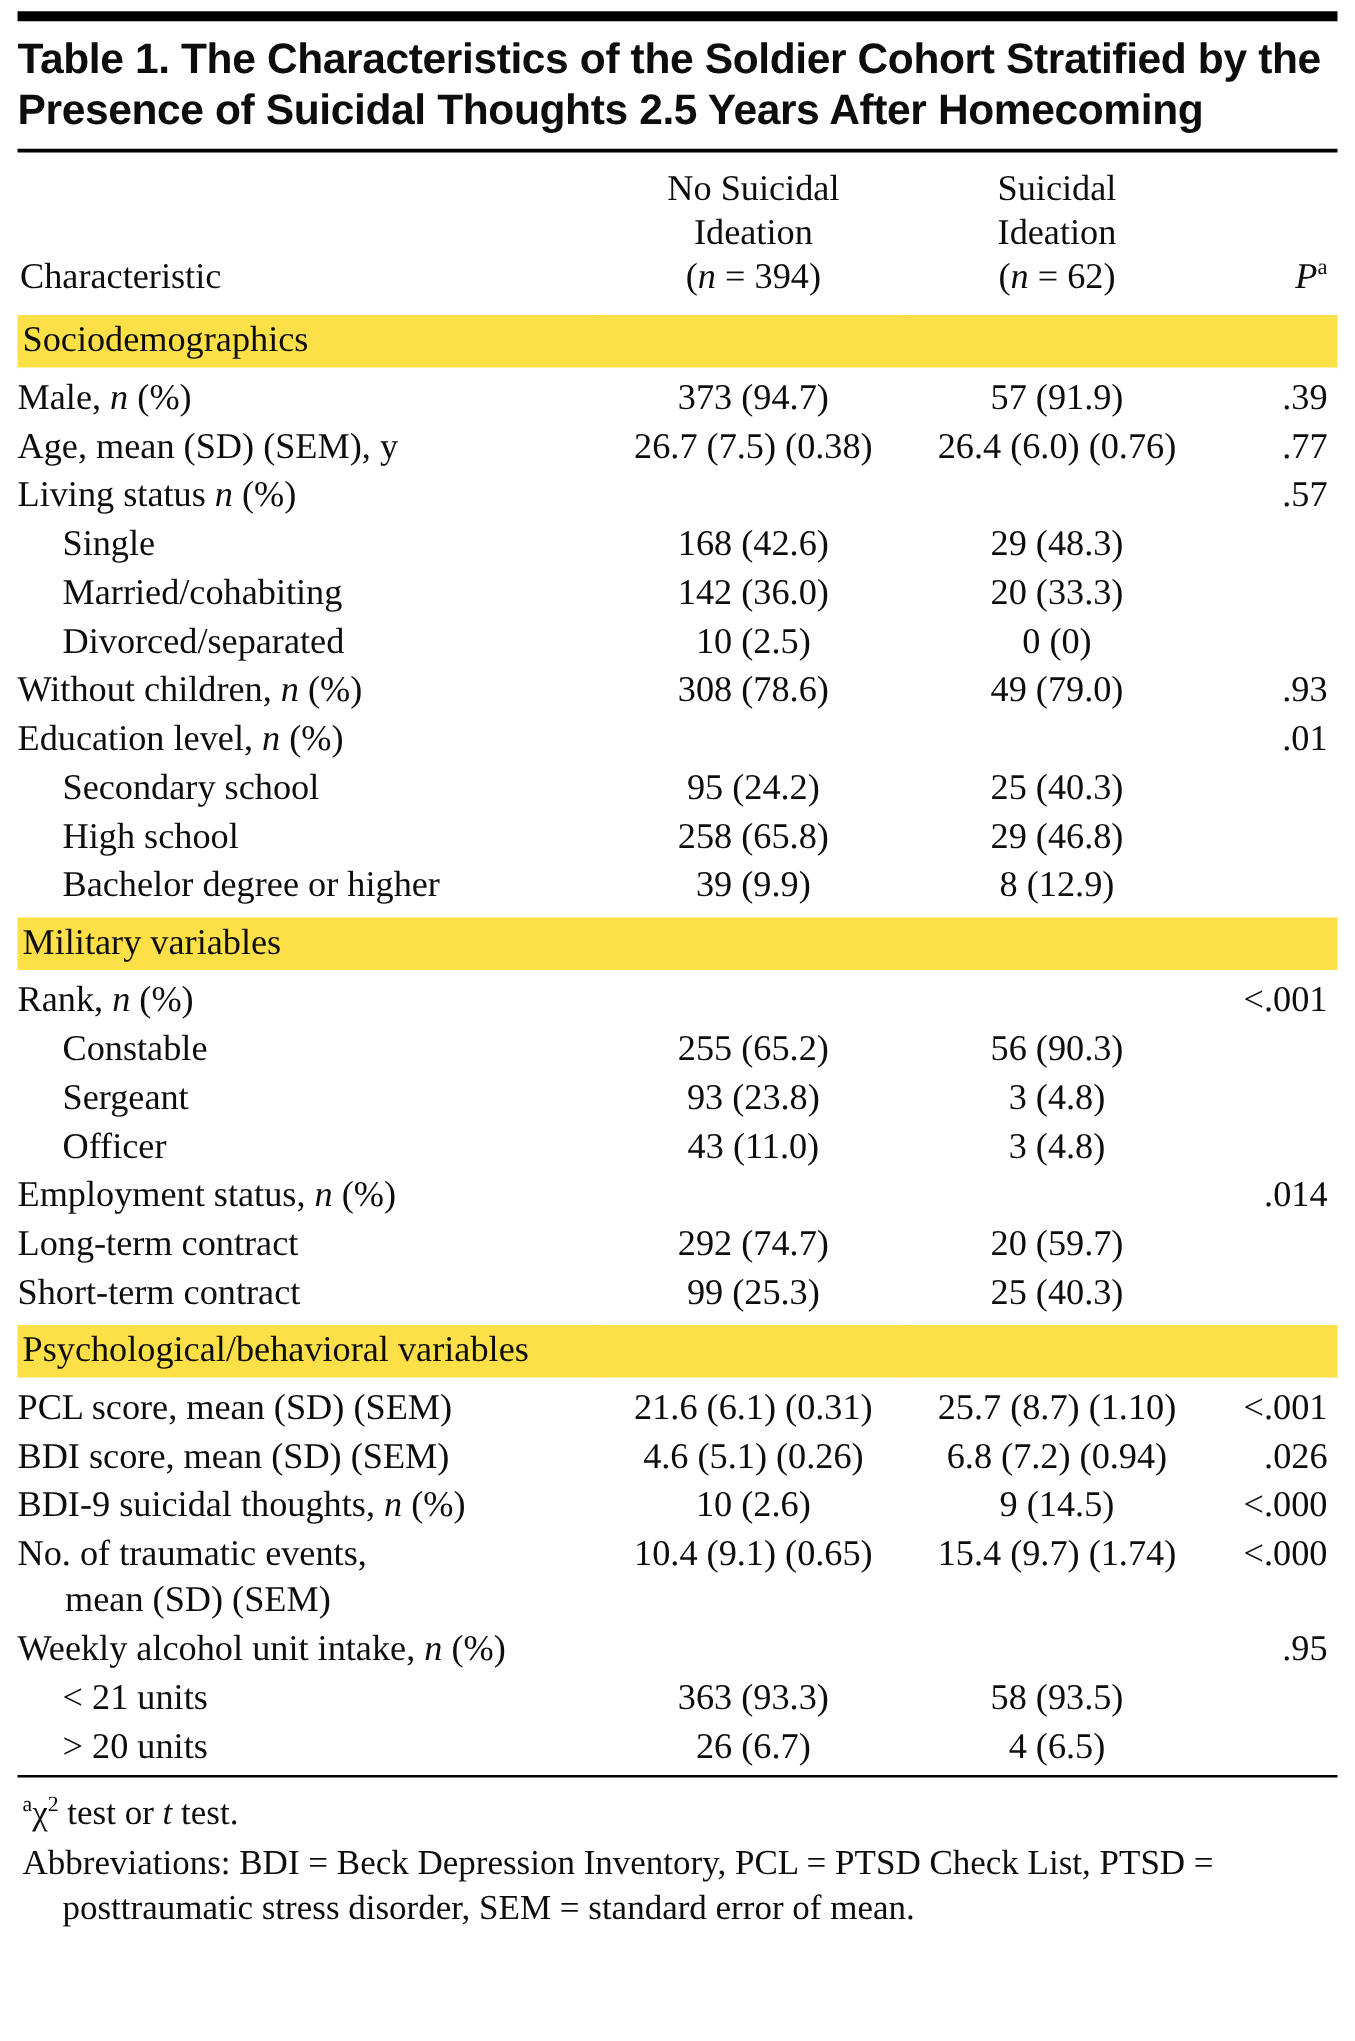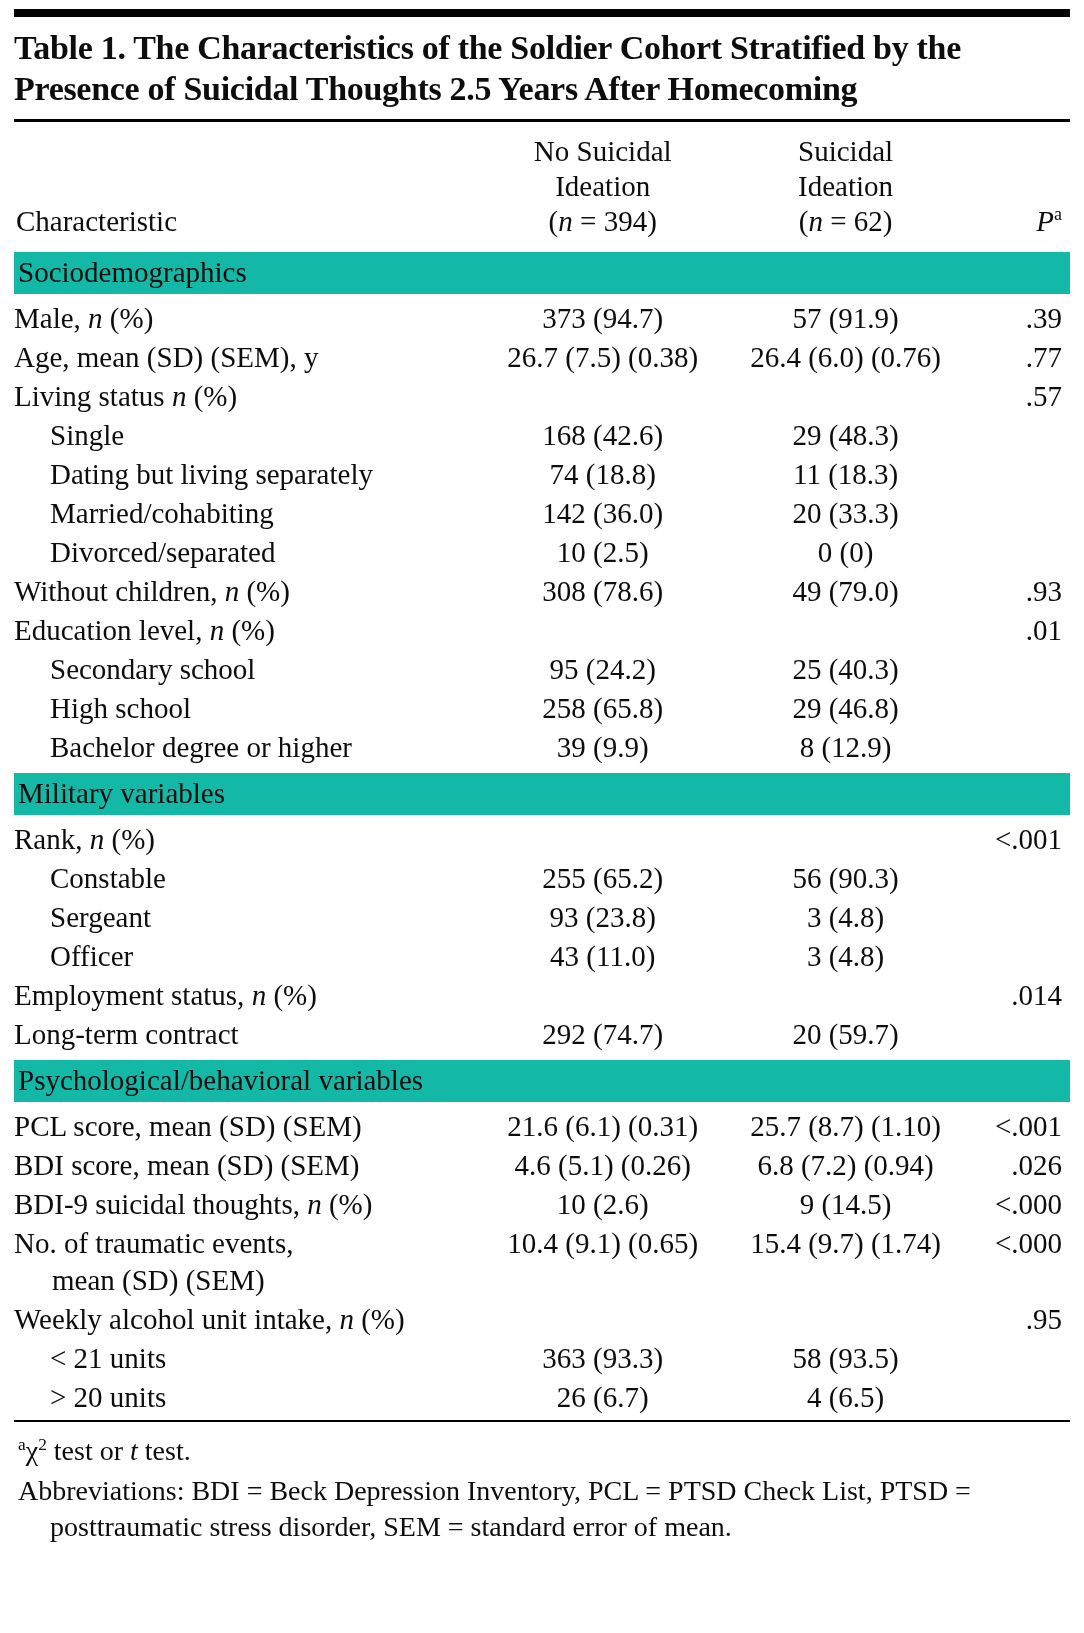--- a/index.html
+++ b/index.html
@@ -7,21 +7,21 @@
     width: 1084px;
     min-height: 1633px;
     background: #ffffff;
     color: #0d0d0d;
     font-family: "Liberation Serif", "DejaVu Serif", serif;
     -webkit-font-smoothing: antialiased;
   }
   .page { padding: 9px 14px 0 14px; }
   .rule-top { height: 8px; background: #000; }
   .title {
-    font-family: Liberation Serif, serif;
+    font-family: Liberation Sans, sans-serif;
     font-weight: 700;
     font-size: 34px;
     line-height: 1.22;
     letter-spacing: -0.3px;
     padding: 10px 0 9px 0;
     margin: 0;
   }
   .rule-under-title { height: 3px; background: #000; }
 
   table { width: 100%; border-collapse: collapse; table-layout: fixed; }
@@ -50,21 +50,21 @@
     padding-left: 38px;
     text-indent: -38px;
     white-space: pre-line;
   }
   td.char.sub { padding-left: 74px; }
   td.num  { text-align: center; }
   td.pval { text-align: right; padding-right: 8px; }
   td.pval.bold { font-weight: normal; }
 
   tr.section td {
-    background: #14b8a6;
+    background: #fde047;
     padding: 3px 0 4px 4px;
     line-height: 35px;
     border-top: 6px solid #ffffff;
     border-bottom: 5px solid #ffffff;
   }
 
   .footnotes {
     border-top: 2px solid #000;
     margin-top: 3px;
     padding-top: 7px;
@@ -129,26 +129,20 @@
           <td class="num"></td>
           <td class="pval">.57</td>
         </tr>
         <tr>
           <td class="char sub">Single</td>
           <td class="num">168 (42.6)</td>
           <td class="num">29 (48.3)</td>
           <td class="pval"></td>
         </tr>
         <tr>
-          <td class="char sub">Dating but living separately</td>
-          <td class="num">74 (18.8)</td>
-          <td class="num">11 (18.3)</td>
-          <td class="pval"></td>
-        </tr>
-        <tr>
           <td class="char sub">Married/cohabiting</td>
           <td class="num">142 (36.0)</td>
           <td class="num">20 (33.3)</td>
           <td class="pval"></td>
         </tr>
         <tr>
           <td class="char sub">Divorced/separated</td>
           <td class="num">10 (2.5)</td>
           <td class="num">0 (0)</td>
           <td class="pval"></td>
@@ -213,20 +207,26 @@
         <tr>
           <td class="char">Employment status, <i>n</i> (%)</td>
           <td class="num"></td>
           <td class="num"></td>
           <td class="pval bold">.014</td>
         </tr>
         <tr>
           <td class="char">Long-term contract</td>
           <td class="num">292 (74.7)</td>
           <td class="num">20 (59.7)</td>
+          <td class="pval"></td>
+        </tr>
+        <tr>
+          <td class="char">Short-term contract</td>
+          <td class="num">99 (25.3)</td>
+          <td class="num">25 (40.3)</td>
           <td class="pval"></td>
         </tr>
         <tr class="section">
           <td colspan="4">Psychological/behavioral variables</td>
         </tr>
         <tr>
           <td class="char">PCL score, mean (SD) (SEM)</td>
           <td class="num">21.6 (6.1) (0.31)</td>
           <td class="num">25.7 (8.7) (1.10)</td>
           <td class="pval bold">&lt;.001</td>

